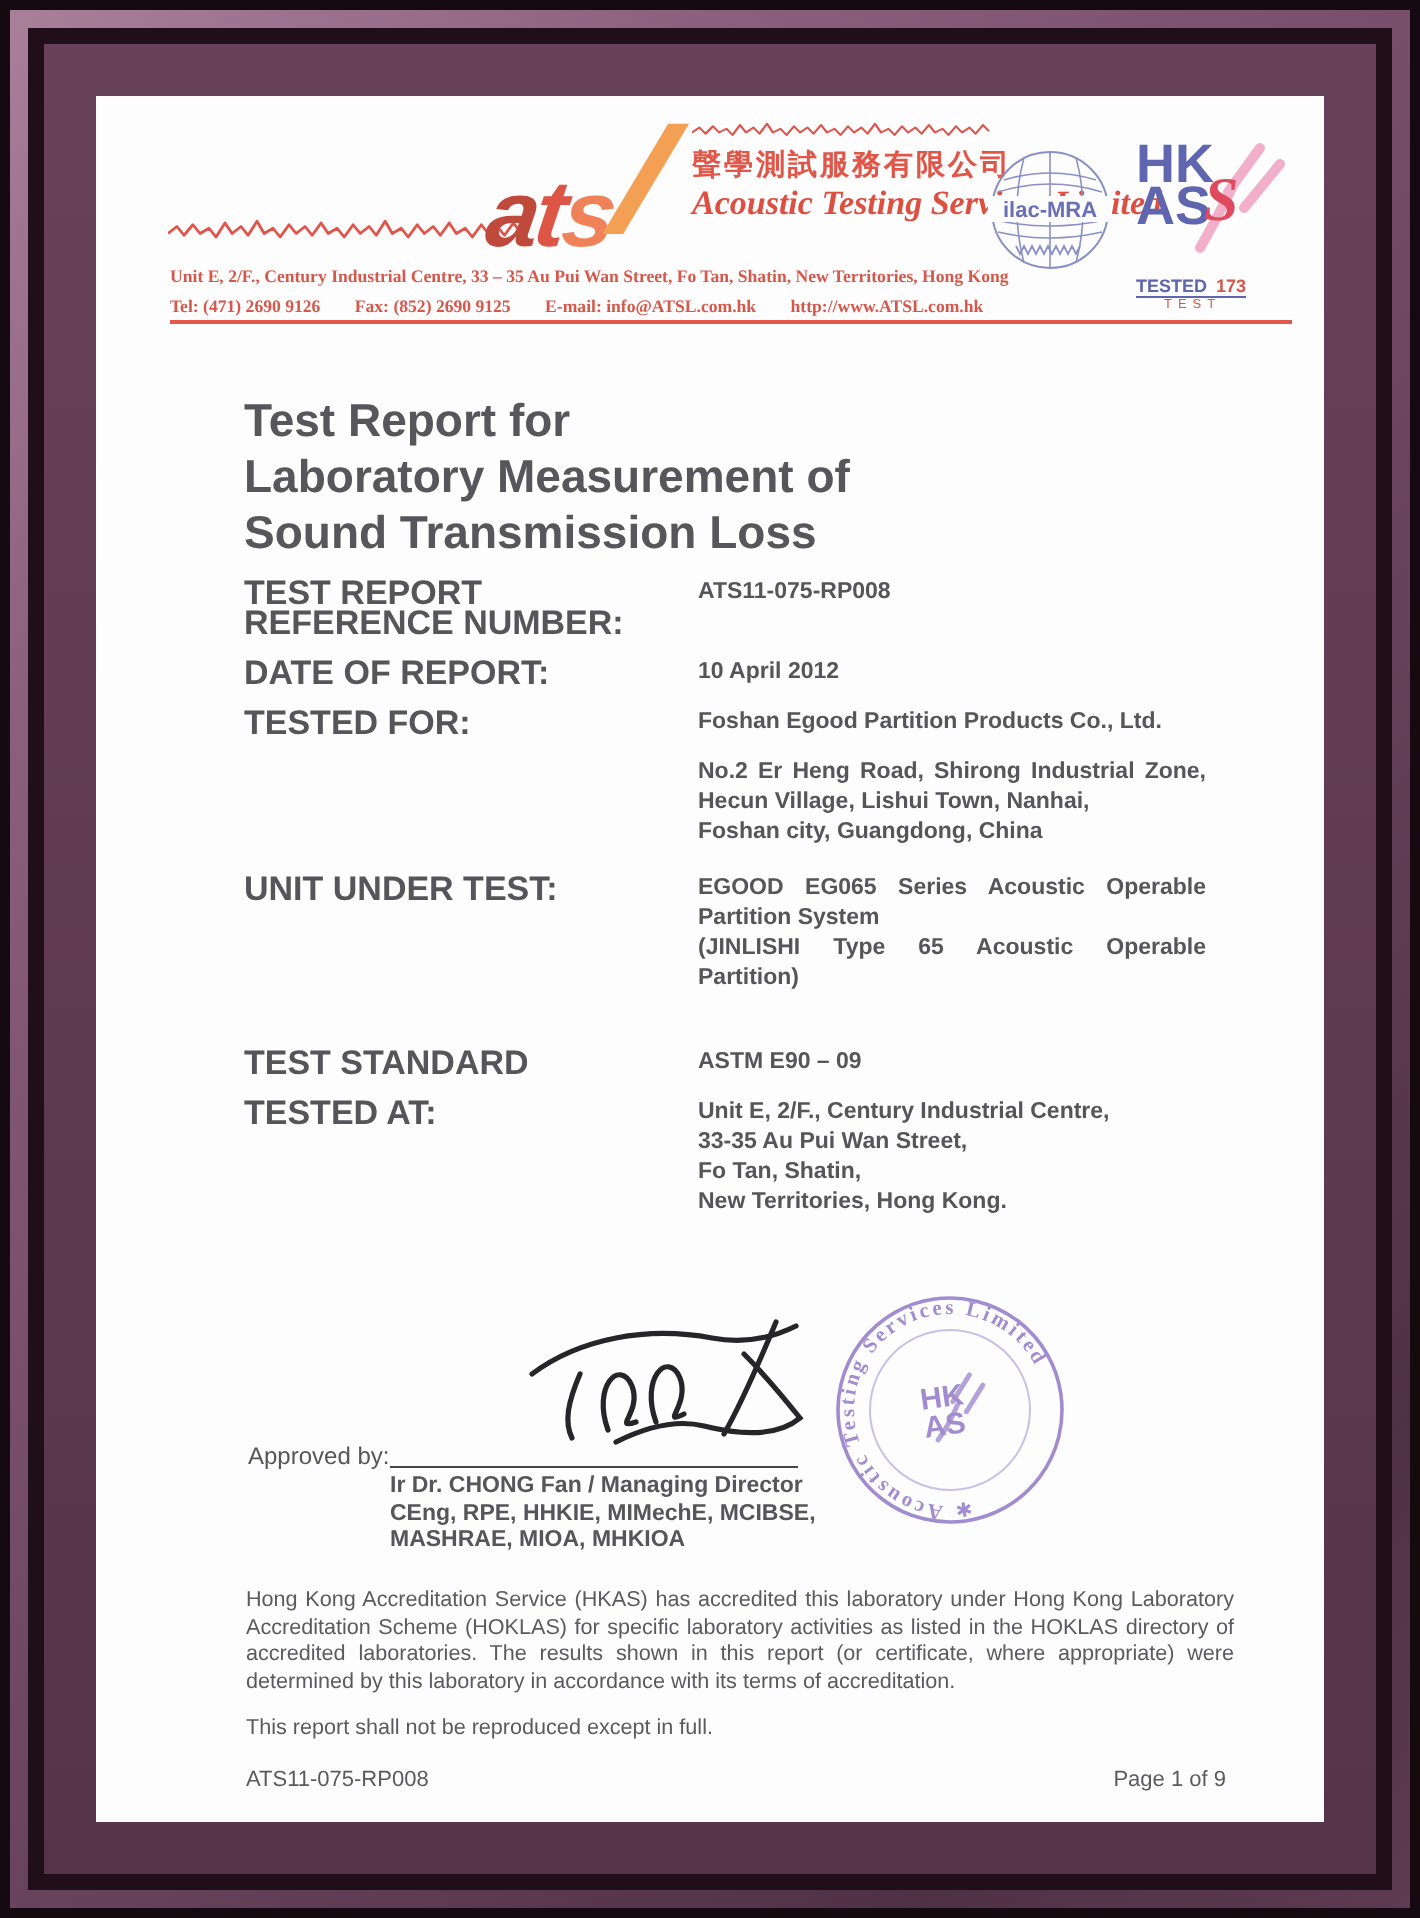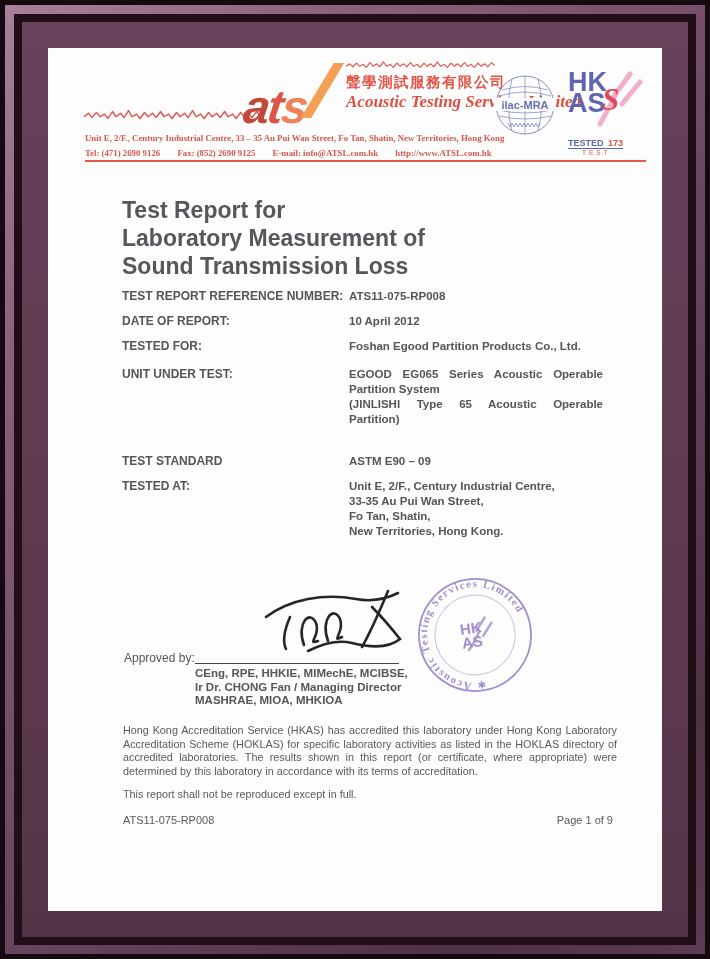--- a/index.html
+++ b/index.html
@@ -52,21 +52,21 @@
     border-bottom:1px solid #5f65ae; white-space:nowrap; }
   .hoklas-line .hl { color:#5f65ae; }
   .hoklas-line .hn { color:#d6584a; margin-left:2px; }
   .test-lbl { font-size:6.5px; color:#d6584a; letter-spacing:3px; margin-left:14px; }
 
   
   .main { margin:0 46px 0 74px; }
   .title { margin-top:33px; font-size:23px; line-height:28px; font-weight:bold; color:#56565b; }
   .details { margin-top:9px; }
   .drow { display:flex; align-items:flex-start; }
-  .dlabel { width:227px; flex:none; font-size:12px; font-weight:bold; line-height:15px; }
+  .dlabel { width:227px; flex:none; font-size:17px; font-weight:bold; line-height:15px; }
   .dvalue { flex:1; font-size:11.5px; font-weight:bold; line-height:15px; padding-right:13px; }
   .just { text-align:justify; }
   .stretch { text-align:justify; text-align-last:justify; }
   .mt10 { margin-top:10px; } .mt2 { margin-top:2px; } .mt13 { margin-top:13px; }
   .mt27 { margin-top:27px; }
 
   
   .approval { position:relative; height:135px; margin:40px 46px 0 74px; }
   .sig-svg { position:absolute; left:138px; top:-2px; width:170px; height:88px; }
   .stamp { position:absolute; left:293px; top:-4px; width:120px; height:120px;
@@ -177,20 +177,28 @@
         <div class="dvalue">ATS11-075-RP008</div>
       </div>
       <div class="drow mt10">
         <div class="dlabel">DATE OF REPORT:</div>
         <div class="dvalue">10 April 2012</div>
       </div>
       <div class="drow mt10">
         <div class="dlabel">TESTED FOR:</div>
         <div class="dvalue">Foshan Egood Partition Products Co., Ltd.</div>
       </div>
+      <div class="drow mt10">
+        <div class="dlabel"></div>
+        <div class="dvalue">
+          <div class="stretch">No.2 Er Heng Road, Shirong Industrial Zone,</div>
+          <div>Hecun Village, Lishui Town, Nanhai,</div>
+          <div>Foshan city, Guangdong, China</div>
+        </div>
+      </div>
       <div class="drow mt13">
         <div class="dlabel">UNIT UNDER TEST:</div>
         <div class="dvalue">
           <div class="just">EGOOD EG065 Series Acoustic Operable Partition System</div>
           <div class="just">(JINLISHI Type 65 Acoustic Operable Partition)</div>
         </div>
       </div>
       <div class="drow mt27">
         <div class="dlabel">TEST STANDARD</div>
         <div class="dvalue">ASTM E90 – 09</div>
@@ -231,22 +239,22 @@
       <text x="60" y="114" text-anchor="middle" font-size="10" fill="#8d74c6">✱</text>
       <g font-family="Liberation Sans, sans-serif" font-weight="900" fill="#8d74c6">
         <text x="46" y="58" font-size="15">HK</text>
         <text x="46" y="72" font-size="15">AS</text>
       </g>
       <path d="M72,44 L62,56 M78,50 L68,62 M64,58 Q58,68 52,74" stroke="#8d74c6" stroke-width="2.5" fill="none" stroke-linecap="round" opacity="0.8"></path>
     </svg>
 
     <div class="approved-label">Approved by:</div>
     <div class="sig-block">
+      <div class="sig-name">Ir Dr. CHONG Fan / Managing Director</div>
       <div class="sig-name">CEng, RPE, HHKIE, MIMechE, MCIBSE,</div>
-      <div class="sig-name">Ir Dr. CHONG Fan / Managing Director</div>
       <div class="sig-name">MASHRAE, MIOA, MHKIOA</div>
     </div>
   </div>
 
   <div class="footer-acc">Hong Kong Accreditation Service (HKAS) has accredited this laboratory under Hong Kong Laboratory Accreditation Scheme (HOKLAS) for specific laboratory activities as listed in the HOKLAS directory of accredited laboratories. The results shown in this report (or certificate, where appropriate) were determined by this laboratory in accordance with its terms of accreditation.</div>
   <div class="footer-repro">This report shall not be reproduced except in full.</div>
   <div class="footer-row">
     <span>ATS11-075-RP008</span>
     <span>Page 1 of 9</span>
   </div>

